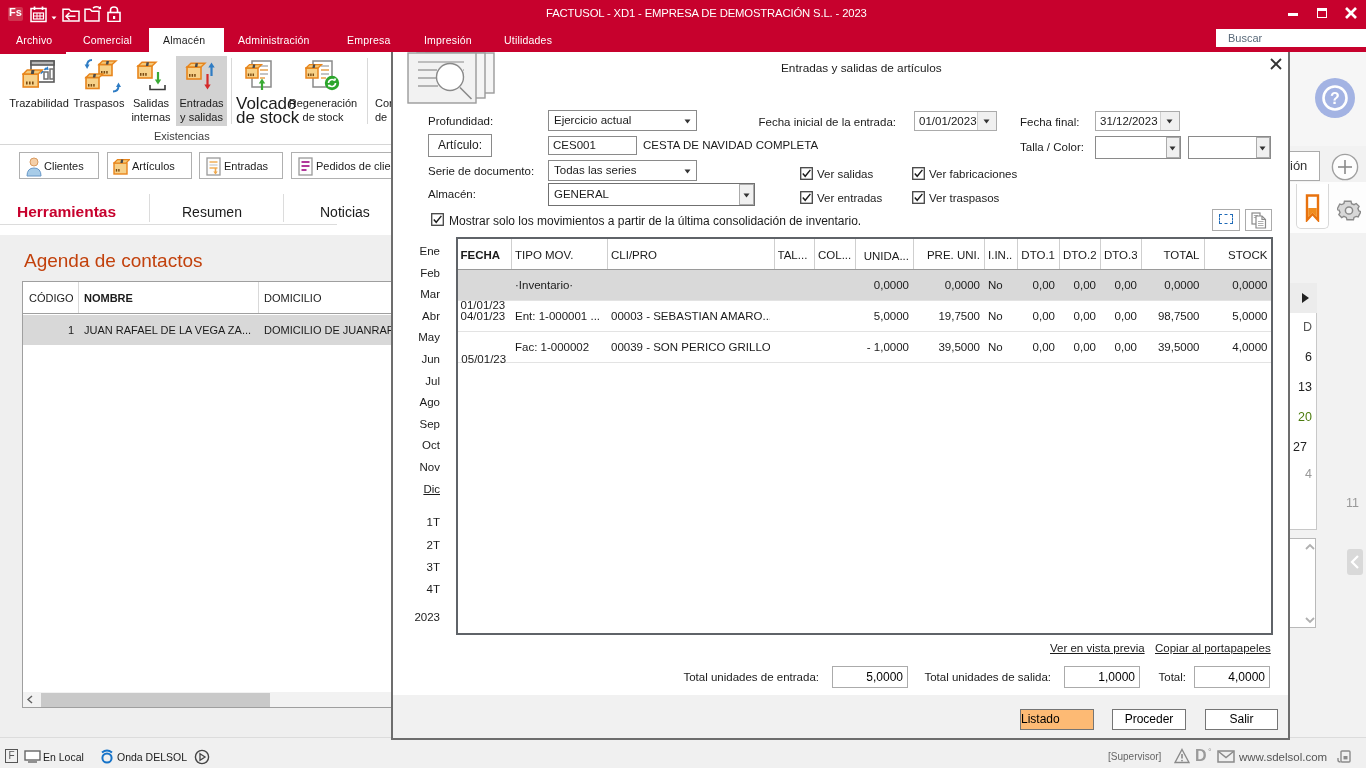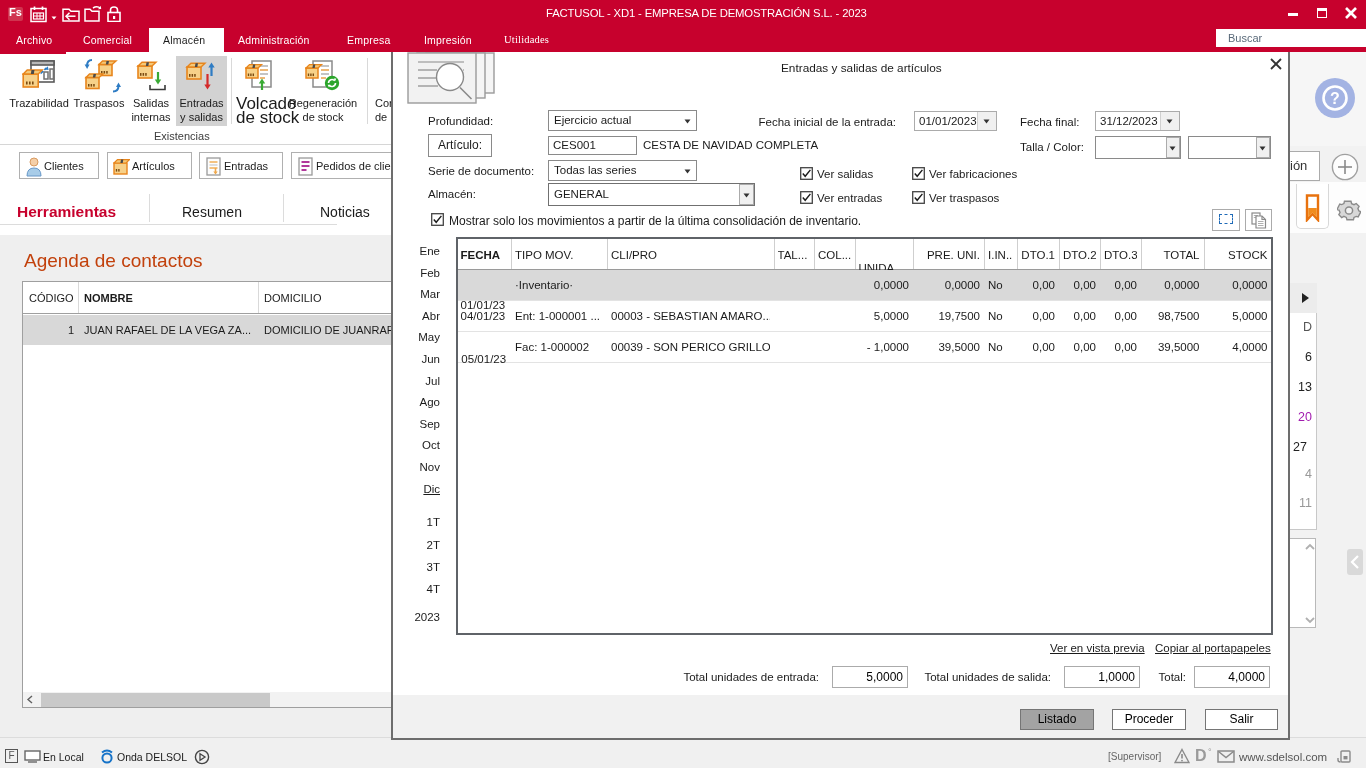--- a/index.html
+++ b/index.html
@@ -55,21 +55,21 @@
 </svg>
 
 <div class="abs" style="left:149px;top:28px;width:75px;height:24px;background:#fff;"></div>
 <div class="abs" style="left:0;top:34px;width:1216px;height:15px;color:#fff;font-size:10.5px;letter-spacing:0.2px;">
  <span style="position:absolute;left:16px;">Archivo</span>
  <span style="position:absolute;left:83px;">Comercial</span>
  <span style="position:absolute;left:163px;color:#1b1b1b;">Almacén</span>
  <span style="position:absolute;left:238px;">Administración</span>
  <span style="position:absolute;left:347px;">Empresa</span>
  <span style="position:absolute;left:424px;">Impresión</span>
- <span style="position:absolute;left:504px;font-family:Liberation Serif, serif;">Utilidades</span>
+ <span style="position:absolute;left:504px;">Utilidades</span>
 </div>
 
 <div class="abs" style="left:1216px;top:29px;width:150px;height:18px;background:#fff;"></div>
 <div class="abs" style="left:1228px;top:32px;font-size:11px;color:#5a6a7a;">Buscar</div>
 
 <div id="ribbonzone" class="abs" style="left:0;top:52px;width:391px;height:93px;overflow:hidden;">
 
  <div class="abs" style="left:176px;top:4px;width:51px;height:70px;background:#d2d2d2;"></div>
 
  <div class="abs" style="left:231px;top:6px;width:1px;height:66px;background:#d9d9d9;"></div>
@@ -319,24 +319,24 @@
 </svg>
 
 <div class="abs" style="left:1288px;top:283px;width:29px;height:247px;background:#fff;border:1px solid #c8c8c8;border-left:none;"></div>
 <div class="abs" style="left:1288px;top:283px;width:29px;height:30px;background:#ececec;"></div>
 <svg class="abs" style="left:1300px;top:292px;" width="11" height="12" viewBox="0 0 11 12">
     <path d="M2 1 L9 6 L2 11 Z" fill="#222"></path>
   </svg>
 <div class="abs" style="left:1288px;top:320px;width:24px;text-align:right;font-size:12.5px;color:#555;">D</div>
 <div class="abs" style="left:1288px;top:349.5px;width:24px;text-align:right;font-size:12.5px;color:#222;">6</div>
 <div class="abs" style="left:1288px;top:380px;width:24px;text-align:right;font-size:12.5px;color:#222;">13</div>
-<div class="abs" style="left:1288px;top:409.5px;width:24px;text-align:right;font-size:12.5px;color:#a21caf;">20</div>
+<div class="abs" style="left:1288px;top:409.5px;width:24px;text-align:right;font-size:12.5px;color:#4d7c0f;">20</div>
 <div class="abs" style="left:1288px;top:439.5px;width:24px;text-align:center;font-size:12.5px;color:#222;">27</div>
 <div class="abs" style="left:1288px;top:466.5px;width:24px;text-align:right;font-size:12.5px;color:#999;">4</div>
-<div class="abs" style="left:1288px;top:495.5px;width:24px;text-align:right;font-size:12.5px;color:#999;">11</div>
+<div class="abs" style="left:1335px;top:495.5px;width:24px;text-align:right;font-size:12.5px;color:#999;">11</div>
 
 <div class="abs" style="left:1288px;top:538px;width:28px;height:90px;background:#fff;border:1px solid #b9b9b9;border-left:none;"></div>
 <svg class="abs" style="left:1304px;top:542px;" width="12" height="10" viewBox="0 0 12 10">
     <path d="M2 7 L6 3 L10 7" fill="none" stroke="#b0b0b0" stroke-width="1.8"></path>
   </svg>
 <svg class="abs" style="left:1304px;top:615px;" width="12" height="10" viewBox="0 0 12 10">
     <path d="M2 3 L6 7 L10 3" fill="none" stroke="#b0b0b0" stroke-width="1.8"></path>
   </svg>
 <div class="abs" style="left:1347px;top:549px;width:16px;height:26px;background:#d9d9d9;border-radius:3px;"></div>
 <svg class="abs" style="left:1349px;top:554px;" width="12" height="16" viewBox="0 0 12 16">
@@ -489,21 +489,21 @@
     <div class="abs" style="left:1059px;top:239px;width:1px;height:29.5px;background:#cfcfcf;"></div>
     <div class="abs" style="left:1100px;top:239px;width:1px;height:29.5px;background:#cfcfcf;"></div>
     <div class="abs" style="left:1141px;top:239px;width:1px;height:29.5px;background:#cfcfcf;"></div>
     <div class="abs" style="left:1203.5px;top:239px;width:1px;height:29.5px;background:#cfcfcf;"></div>
     <div class="abs" style="left:458px;top:268.5px;width:813px;height:1px;background:#9a9a9a;"></div>
     <div class="lbl" style="left:460.5px;top:248.5px;width:46.5px;text-align:left;font-weight:bold;overflow:hidden;">FECHA</div>
     <div class="lbl" style="left:515px;top:248.5px;width:88px;text-align:left;overflow:hidden;">TIPO MOV.</div>
     <div class="lbl" style="left:611px;top:248.5px;width:158.5px;text-align:left;overflow:hidden;">CLI/PRO</div>
     <div class="lbl" style="left:777.5px;top:248.5px;width:32.5px;text-align:left;overflow:hidden;">TAL...</div>
     <div class="lbl" style="left:818px;top:248.5px;width:32.5px;text-align:left;overflow:hidden;">COL...</div>
-    <div class="lbl" style="left:858.5px;top:262px;width:50.5px;text-align:left;overflow:hidden;">UNIDA...</div>
+    <div class="lbl" style="left:858.5px;top:250px;width:50.5px;text-align:right;overflow:hidden;">UNIDA...</div>
     <div class="lbl" style="left:917px;top:248.5px;width:63px;text-align:right;overflow:hidden;">PRE. UNI.</div>
     <div class="lbl" style="left:988px;top:248.5px;width:25px;text-align:left;overflow:hidden;">I.IN...</div>
     <div class="lbl" style="left:1021px;top:248.5px;width:34px;text-align:right;overflow:hidden;">DTO.1</div>
     <div class="lbl" style="left:1063px;top:248.5px;width:33px;text-align:right;overflow:hidden;">DTO.2</div>
     <div class="lbl" style="left:1104px;top:248.5px;width:33px;text-align:right;overflow:hidden;">DTO.3</div>
     <div class="lbl" style="left:1145px;top:248.5px;width:54.5px;text-align:right;overflow:hidden;">TOTAL</div>
     <div class="lbl" style="left:1207.5px;top:248.5px;width:60px;text-align:right;overflow:hidden;">STOCK</div>
     <div class="abs" style="left:458px;top:269.5px;width:813px;height:30px;background:#d9d9d9;"></div>
     <div class="abs" style="left:458px;top:299.5px;width:813px;height:1px;background:#e3e3e3;"></div>
     <div class="abs" style="left:458px;top:330.5px;width:813px;height:1px;background:#e3e3e3;"></div>
@@ -546,15 +546,15 @@
 <div class="lbl" style="left:1155px;top:642px;text-decoration:underline;">Copiar al portapapeles</div>
 
 <div class="lbl" style="left:620px;top:671px;width:199px;text-align:right;">Total unidades de entrada:</div>
 <div class="abs" style="left:832px;top:666px;width:76px;height:22px;border:1px solid #ababab;background:#fff;font-size:12px;text-align:right;line-height:20px;padding-right:4px;">5,0000</div>
 <div class="lbl" style="left:900px;top:671px;width:151px;text-align:right;">Total unidades de salida:</div>
 <div class="abs" style="left:1064px;top:666px;width:76px;height:22px;border:1px solid #ababab;background:#fff;font-size:12px;text-align:right;line-height:20px;padding-right:4px;">1,0000</div>
 <div class="lbl" style="left:1126px;top:671px;width:60px;text-align:right;">Total:</div>
 <div class="abs" style="left:1194px;top:666px;width:76px;height:22px;border:1px solid #ababab;background:#fff;font-size:12px;text-align:right;line-height:20px;padding-right:4px;">4,0000</div>
 
 <div class="abs" style="left:393px;top:695px;width:895px;height:43px;background:#f1f1f1;"></div>
-<div class="abs" style="left:1020px;top:709px;width:74px;height:21px;border:1px solid #757575;background:#a3a3a3;font-size:12px;text-align:center;line-height:19px;">Listado</div>
+<div class="abs" style="left:1020px;top:709px;width:74px;height:21px;border:1px solid #757575;background:#fdba74;font-size:12px;line-height:19px;">Listado</div>
 <div class="abs" style="left:1112px;top:709px;width:74px;height:21px;border:1px solid #757575;background:#fff;font-size:12px;text-align:center;line-height:19px;">Proceder</div>
 <div class="abs" style="left:1205px;top:709px;width:73px;height:21px;border:1px solid #757575;background:#fff;font-size:12px;text-align:center;line-height:19px;">Salir</div>
 
 </body></html>

